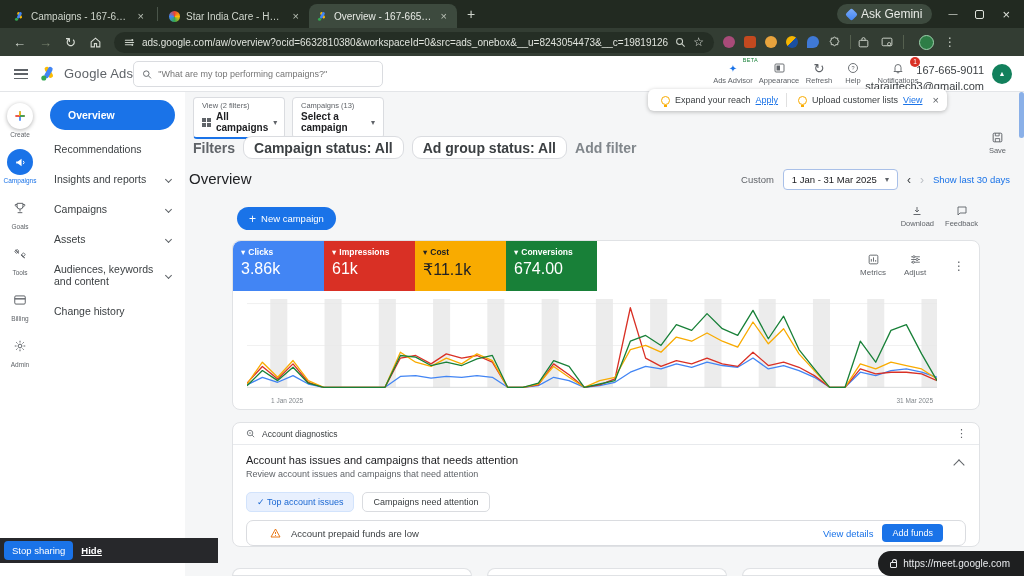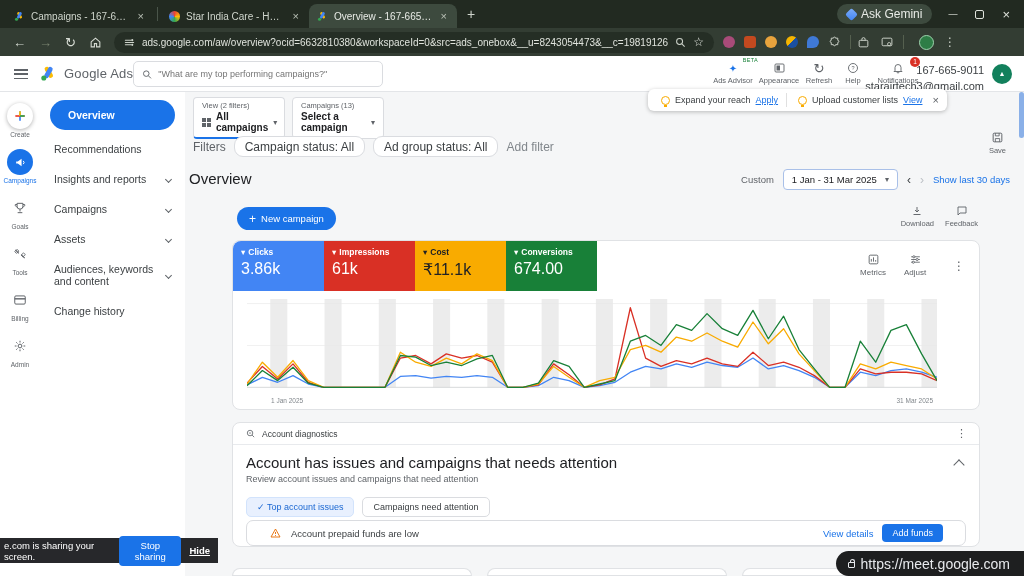--- a/index.html
+++ b/index.html
@@ -68,21 +68,21 @@
   .gridglyph { display:inline-grid; grid-template-columns:4px 4px; gap:1px; }
   .gridglyph i { width:4px; height:4px; background:#5f6368; }
 
   #toast { position:absolute; left:648px; top:89px; height:22px; background:#fff; border-radius:6px; box-shadow:0 1px 4px rgba(0,0,0,.25); display:flex; align-items:center; font-size:9px; color:#3c4043; padding:0 8px; }
   .bulb { width:9px; height:9px; border:1.4px solid #f9ab00; border-radius:50%; position:relative; margin:0 5px; flex:none; }
   .bulb:after { content:""; position:absolute; left:2.2px; top:8px; width:3px; height:2.5px; background:#f9ab00; }
   #toast a { color:#1a73e8; text-decoration:underline; margin:0 8px 0 5px; cursor:pointer; }
   #toast .tsep { width:1px; height:14px; background:#e0e0e0; margin-right:6px; }
   #toast .x { color:#5f6368; font-size:11px; margin-left:2px; cursor:pointer; }
 
-  #filtersrow { position:absolute; left:193px; top:136px; display:flex; align-items:center; gap:8px; font-size:12px; color:#5f6368; }
+  #filtersrow { position:absolute; left:193px; top:136px; display:flex; align-items:center; gap:8px; font-size:14px; color:#5f6368;font-weight:bold; }
   .chip { border:1px solid #dadce0; border-radius:9px; padding:2.5px 10px; color:#3c4043; background:#fff; cursor:pointer; }
   #addfilter { color:#80868b; cursor:pointer; }
   #savebox { position:absolute; right:18px; top:131px; text-align:center; font-size:7.5px; color:#5f6368; cursor:pointer; }
 
   
   #pagetitle { position:absolute; left:189px; top:170px; font-size:15px; color:#202124; }
   #daterow { position:absolute; right:14px; top:169px; display:flex; align-items:center; gap:9px; font-size:9.5px; color:#5f6368; }
   #datebox { border:1px solid #a9c0e8; border-radius:4px; background:#fff; padding:4px 8px; display:flex; gap:8px; align-items:center; color:#202124; cursor:pointer; }
   .arrowbtn { font-size:12px; color:#3c4043; cursor:pointer; }
   .arrowbtn.dim { color:#bdc1c6; }
@@ -101,38 +101,38 @@
   .cardtool { position:absolute; top:12px; width:40px; text-align:center; font-size:8px; color:#5f6368; cursor:pointer; }
   #card-dots { position:absolute; right:14px; top:18px; color:#5f6368; font-size:12px; cursor:pointer; }
   #plot { position:absolute; left:14px; right:42px; top:58px; bottom:18px; }
   #plot svg { width:100%; height:100%; }
   .axlabel { position:absolute; bottom:5px; font-size:6.5px; color:#80868b; }
 
   
   #diagcard { position:absolute; left:232px; top:422px; width:748px; height:125px; background:#fff; border:1px solid #e0e2e5; border-radius:8px; }
   #diaghead { display:flex; align-items:center; height:22px; border-bottom:1px solid #e8eaed; padding:0 12px; font-size:8.5px; color:#3c4043; gap:6px; }
   #diaghead .dots { margin-left:auto; color:#5f6368; font-size:11px; cursor:pointer; }
-  #diagtitle { font-size:15px; color:#202124; margin:9px 0 3px 13px; }
+  #diagtitle { font-size:11px; color:#202124; margin:9px 0 3px 13px; }
   #diagsub { font-size:9px; color:#5f6368; margin-left:13px; }
   #collapse { position:absolute; right:16px; top:38px; width:8px; height:8px; border-left:1.6px solid #5f6368; border-top:1.6px solid #5f6368; transform:rotate(45deg); cursor:pointer; }
   #diagchips { display:flex; gap:8px; margin:13px 0 0 13px; }
   .dchip { font-size:9px; border-radius:5px; padding:4px 10px; cursor:pointer; }
   .dchip.sel { background:#e8f0fe; color:#1a67d2; border:1px solid #d2e3fc; }
   .dchip.out { background:#fff; color:#3c4043; border:1px solid #dadce0; }
   #warnrow { position:absolute; left:13px; right:13px; top:97px; height:26px; border:1px solid #dadce0; border-radius:7px; display:flex; align-items:center; font-size:9.5px; color:#3c4043; padding:0 22px; gap:9px; background:#fff; }
   #viewdetails { margin-left:auto; color:#1a73e8; cursor:pointer; }
   #addfunds { background:#1a73e8; color:#fff; border:none; border-radius:4px; font-size:9px; font-family:inherit; padding:4px 10px; cursor:pointer; }
 
   .stubcard { position:absolute; top:568px; height:8px; background:#fff; border:1px solid #e0e2e5; border-radius:8px 8px 0 0; }
 
   
   #sharebar { position:absolute; left:0; top:538px; width:218px; height:25px; background:#27282b; display:flex; align-items:center; gap:8px; color:#fff; font-size:9.5px; padding:0 8px 0 4px; }
   #stopshare { background:#1a73e8; color:#fff; border:none; border-radius:4px; font-size:9.5px; font-family:inherit; padding:4px 8px; cursor:pointer; }
   #hideshare { color:#fff; text-decoration:underline; font-weight:bold; cursor:pointer; }
-  #meetpill { position:absolute; right:0; top:551px; height:25px; background:#1e1f20; border-radius:13px 0 0 13px; display:flex; align-items:center; gap:6px; color:#e8eaed; font-size:14px; padding:0 14px 0 12px; }
+  #meetpill { position:absolute; right:0; top:551px; height:25px; background:#1e1f20; border-radius:13px 0 0 13px; display:flex; align-items:center; gap:6px; color:#e8eaed; font-size:10px; padding:0 14px 0 12px; }
   .lock { width:7px; height:6px; border:1.2px solid #e8eaed; border-radius:1px; position:relative; margin-top:3px; }
   .lock:before { content:""; position:absolute; left:1px; top:-4px; width:3px; height:3px; border:1.2px solid #e8eaed; border-bottom:none; border-radius:3px 3px 0 0; }
 </style>
 </head>
 <body>
 
 <div id="stage">
 
   <div id="tabbar">
     <div class="tab" style="margin-left:6px">
@@ -544,21 +544,20 @@
       <span id="viewdetails">View details</span>
       <button id="addfunds">Add funds</button>
     </div>
   </div>
 
   <div class="stubcard" style="left:232px;width:240px"></div>
   <div class="stubcard" style="left:487px;width:240px"></div>
   <div class="stubcard" style="left:742px;width:238px"></div>
 
   <div id="sharebar">
-    <span>e.com is sharing your screen.</span>
     <button id="stopshare">Stop sharing</button>
     <span id="hideshare">Hide</span>
   </div>
   <div id="meetpill">
     <span class="lock"></span>
     <span>https://meet.google.com</span>
   </div>
 
 </div>
 

